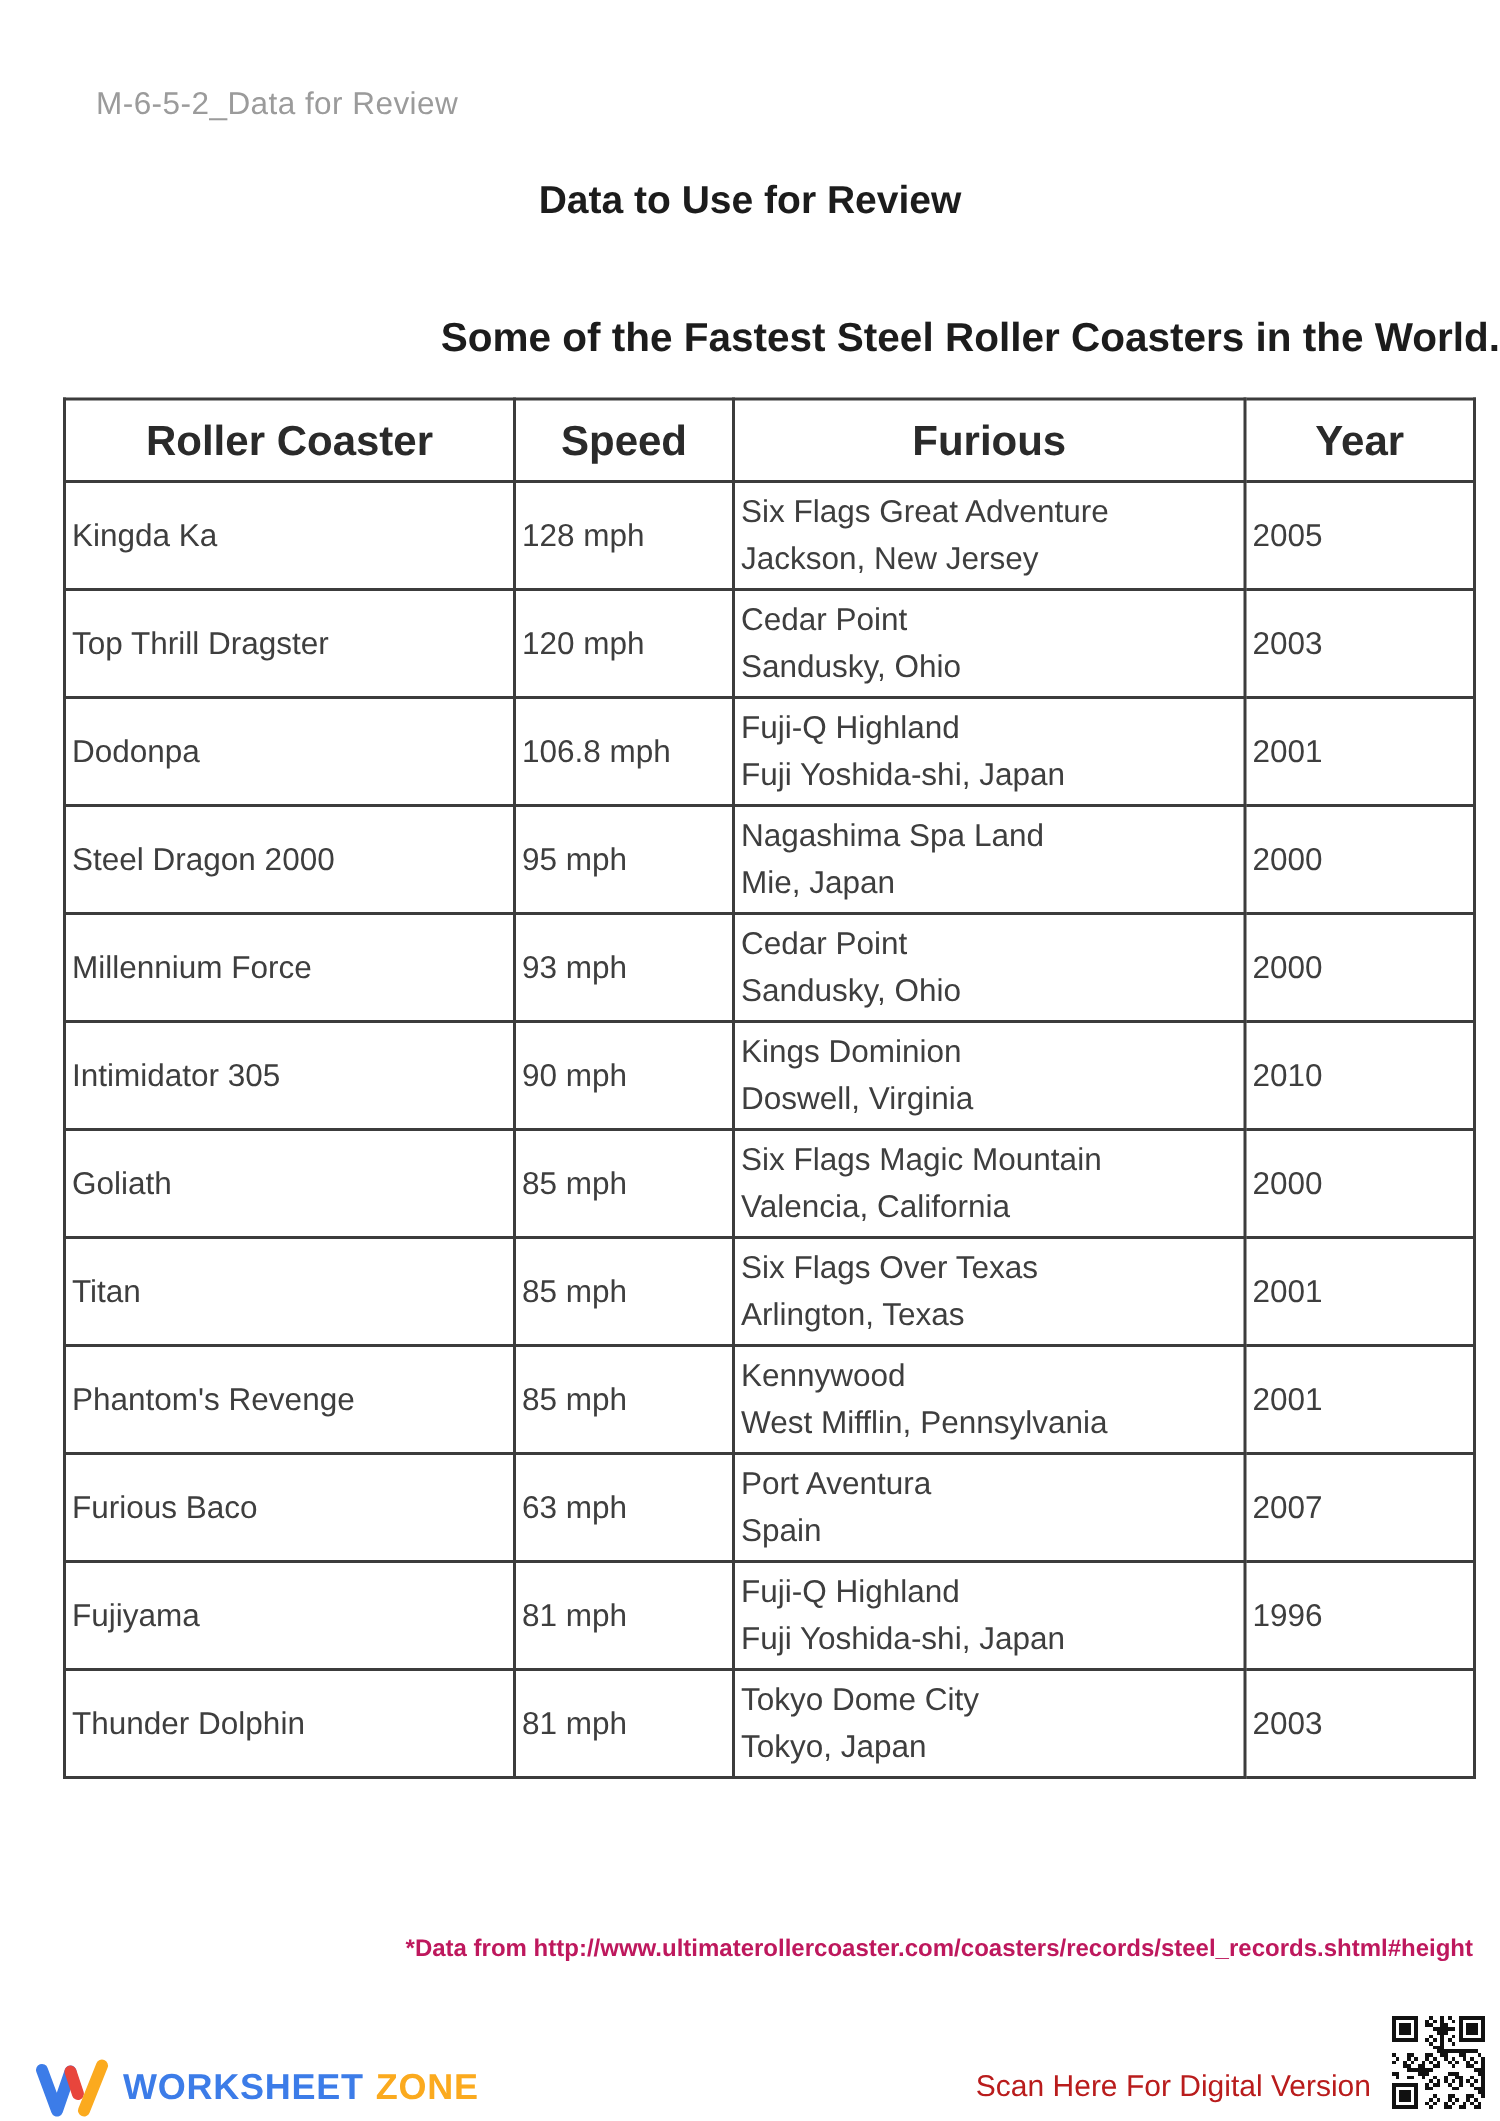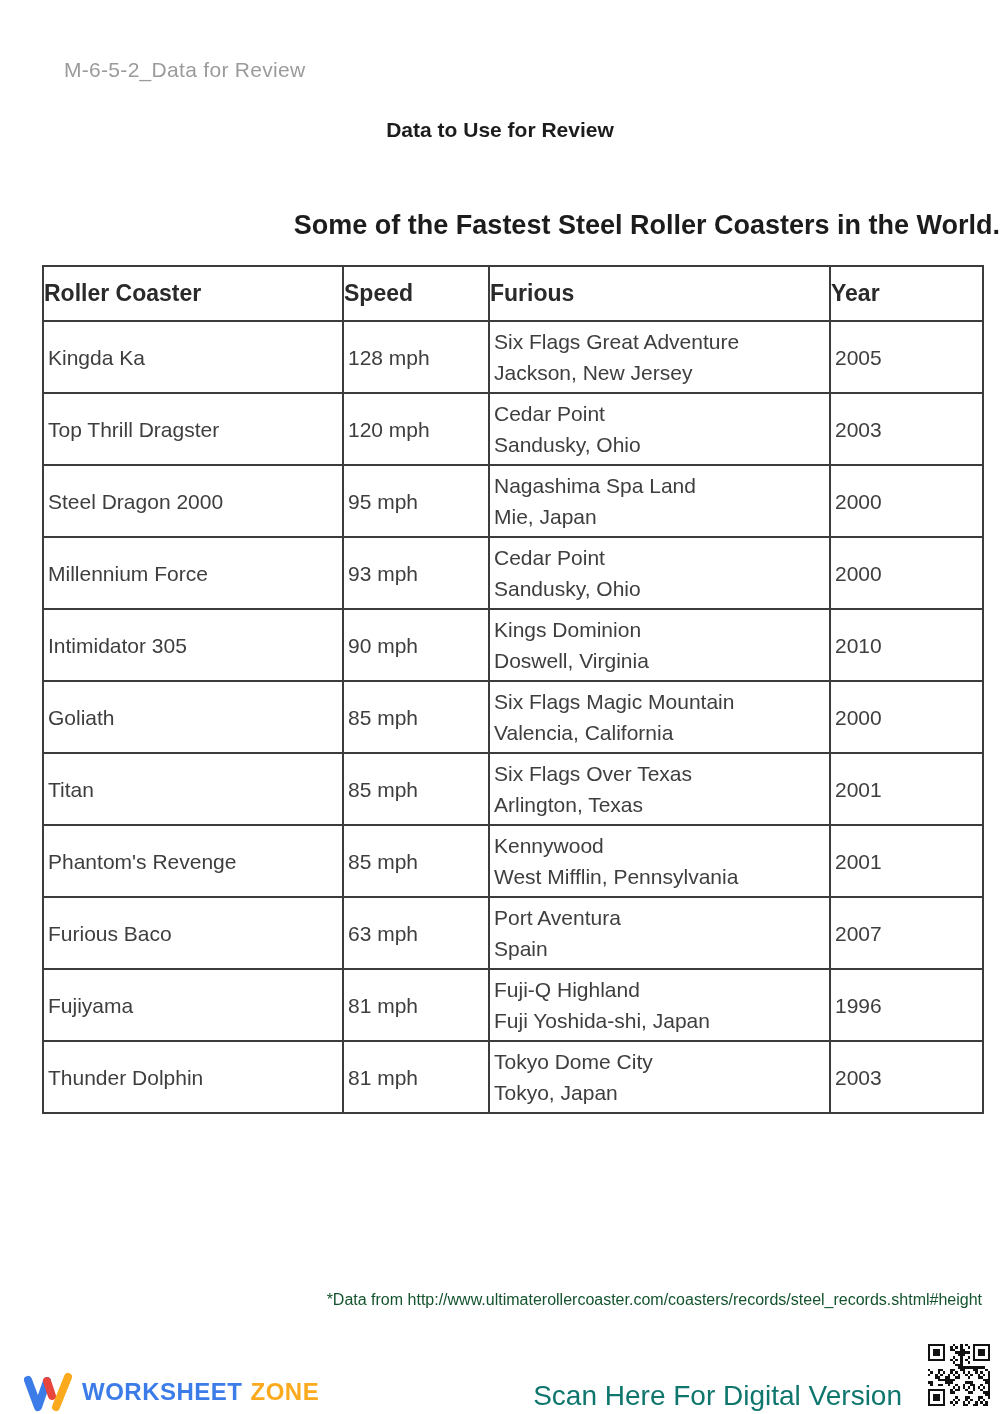--- a/index.html
+++ b/index.html
@@ -5,48 +5,48 @@
   html,body{margin:0;padding:0;}
   body{
     width:1000px;height:1414px;position:relative;background:#ffffff;
     font-family:"Liberation Sans", sans-serif;color:#3e3e3e;overflow:hidden;
   }
   .doc-label{
     position:absolute;left:64px;top:58px;font-size:21px;color:#9b9b9b;letter-spacing:.3px;
   }
   .main-title{
     position:absolute;left:0;top:118px;width:100%;text-align:center;
-    font-size:21px;font-weight:700;color:#1c1c1c;
+    font-size:26px;font-weight:700;color:#1c1c1c;
   }
   .subtitle{
     position:absolute;left:0;top:200px;width:100%;text-align:right;
     font-size:27px;font-weight:700;color:#1c1c1c;margin-top:10px;
   }
   .table-wrap{position:absolute;left:42px;top:265px;width:940px;}
   table{border-collapse:collapse;width:940px;table-layout:fixed;}
   th,td{border:2px solid #3c3c3c;}
   th{
-    height:53px;font-size:23px;font-weight:700;color:#2a2a2a;
-    text-align:left;vertical-align:middle;padding:0;
+    height:53px;font-size:28px;font-weight:700;color:#2a2a2a;
+    text-align:center;vertical-align:middle;padding:0;
   }
   td{
     height:70px;font-size:21px;color:#3e3e3e;vertical-align:middle;
     padding:0 2px 0 4px;line-height:31px;
   }
   .c-loc div{line-height:31px;}
   .footnote{
-    position:absolute;top:1291px;right:18px;font-size:16px;color:#14532d;
+    position:absolute;top:1291px;right:18px;font-size:16px;color:#be185d;font-weight:bold;
   }
   .footer-logo{
     position:absolute;left:22px;top:1368px;display:flex;align-items:center;gap:8px;
   }
   .logo-word1{font-size:24px;font-weight:800;color:#3c7ce8;letter-spacing:.5px;}
   .logo-word2{font-size:24px;font-weight:800;color:#fbaa1e;letter-spacing:.5px;margin-left:0;}
   .scan-text{
-    position:absolute;top:1380px;right:98px;font-size:28px;color:#0f766e;
+    position:absolute;top:1380px;right:86px;font-size:20px;color:#b91c1c;
   }
   .qr{
     position:absolute;top:1338px;right:8px;width:66px;height:74px;background:#ffffff;
     display:flex;align-items:center;justify-content:center;
   }
   .qr svg{display:block;}
 </style>
 </head>
 <body>
 
@@ -86,20 +86,29 @@
   <tr>
     <td class="c-name">Top Thrill Dragster</td>
     <td class="c-speed">120 mph</td>
     <td class="c-loc">
       <div>Cedar Point</div>
       <div>Sandusky, Ohio</div>
     </td>
     <td class="c-year">2003</td>
   </tr>
 
+  <tr>
+    <td class="c-name">Dodonpa</td>
+    <td class="c-speed">106.8 mph</td>
+    <td class="c-loc">
+      <div>Fuji-Q Highland</div>
+      <div>Fuji Yoshida-shi, Japan</div>
+    </td>
+    <td class="c-year">2001</td>
+  </tr>
 
   <tr>
     <td class="c-name">Steel Dragon 2000</td>
     <td class="c-speed">95 mph</td>
     <td class="c-loc">
       <div>Nagashima Spa Land</div>
       <div>Mie, Japan</div>
     </td>
     <td class="c-year">2000</td>
   </tr>

